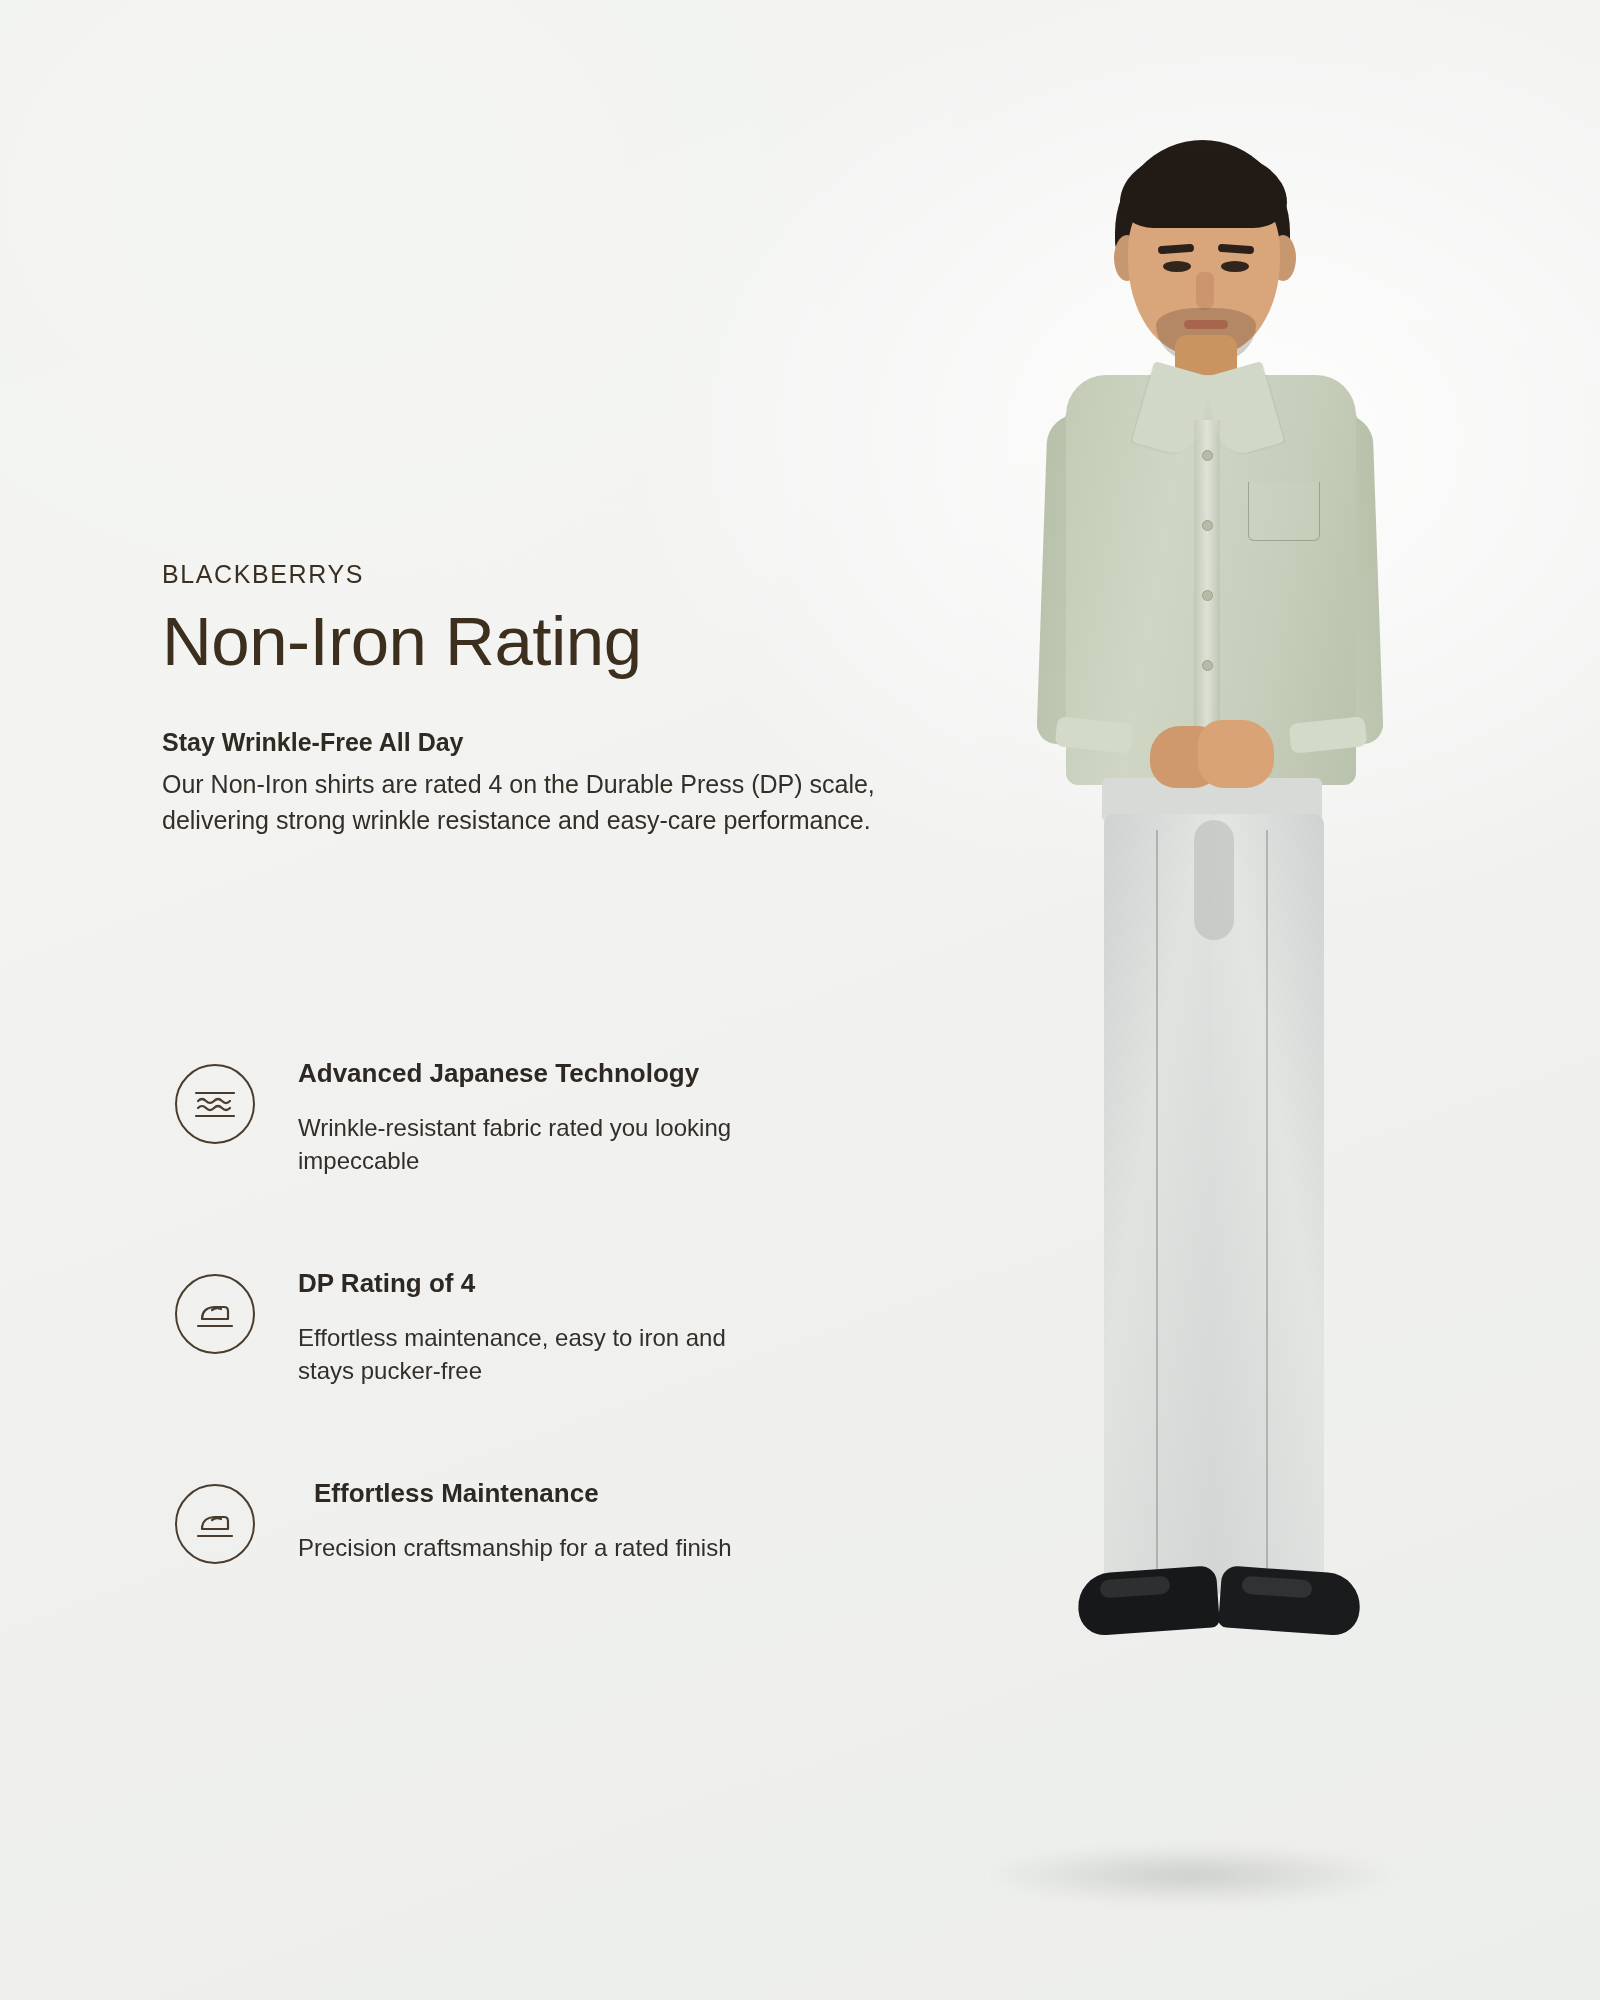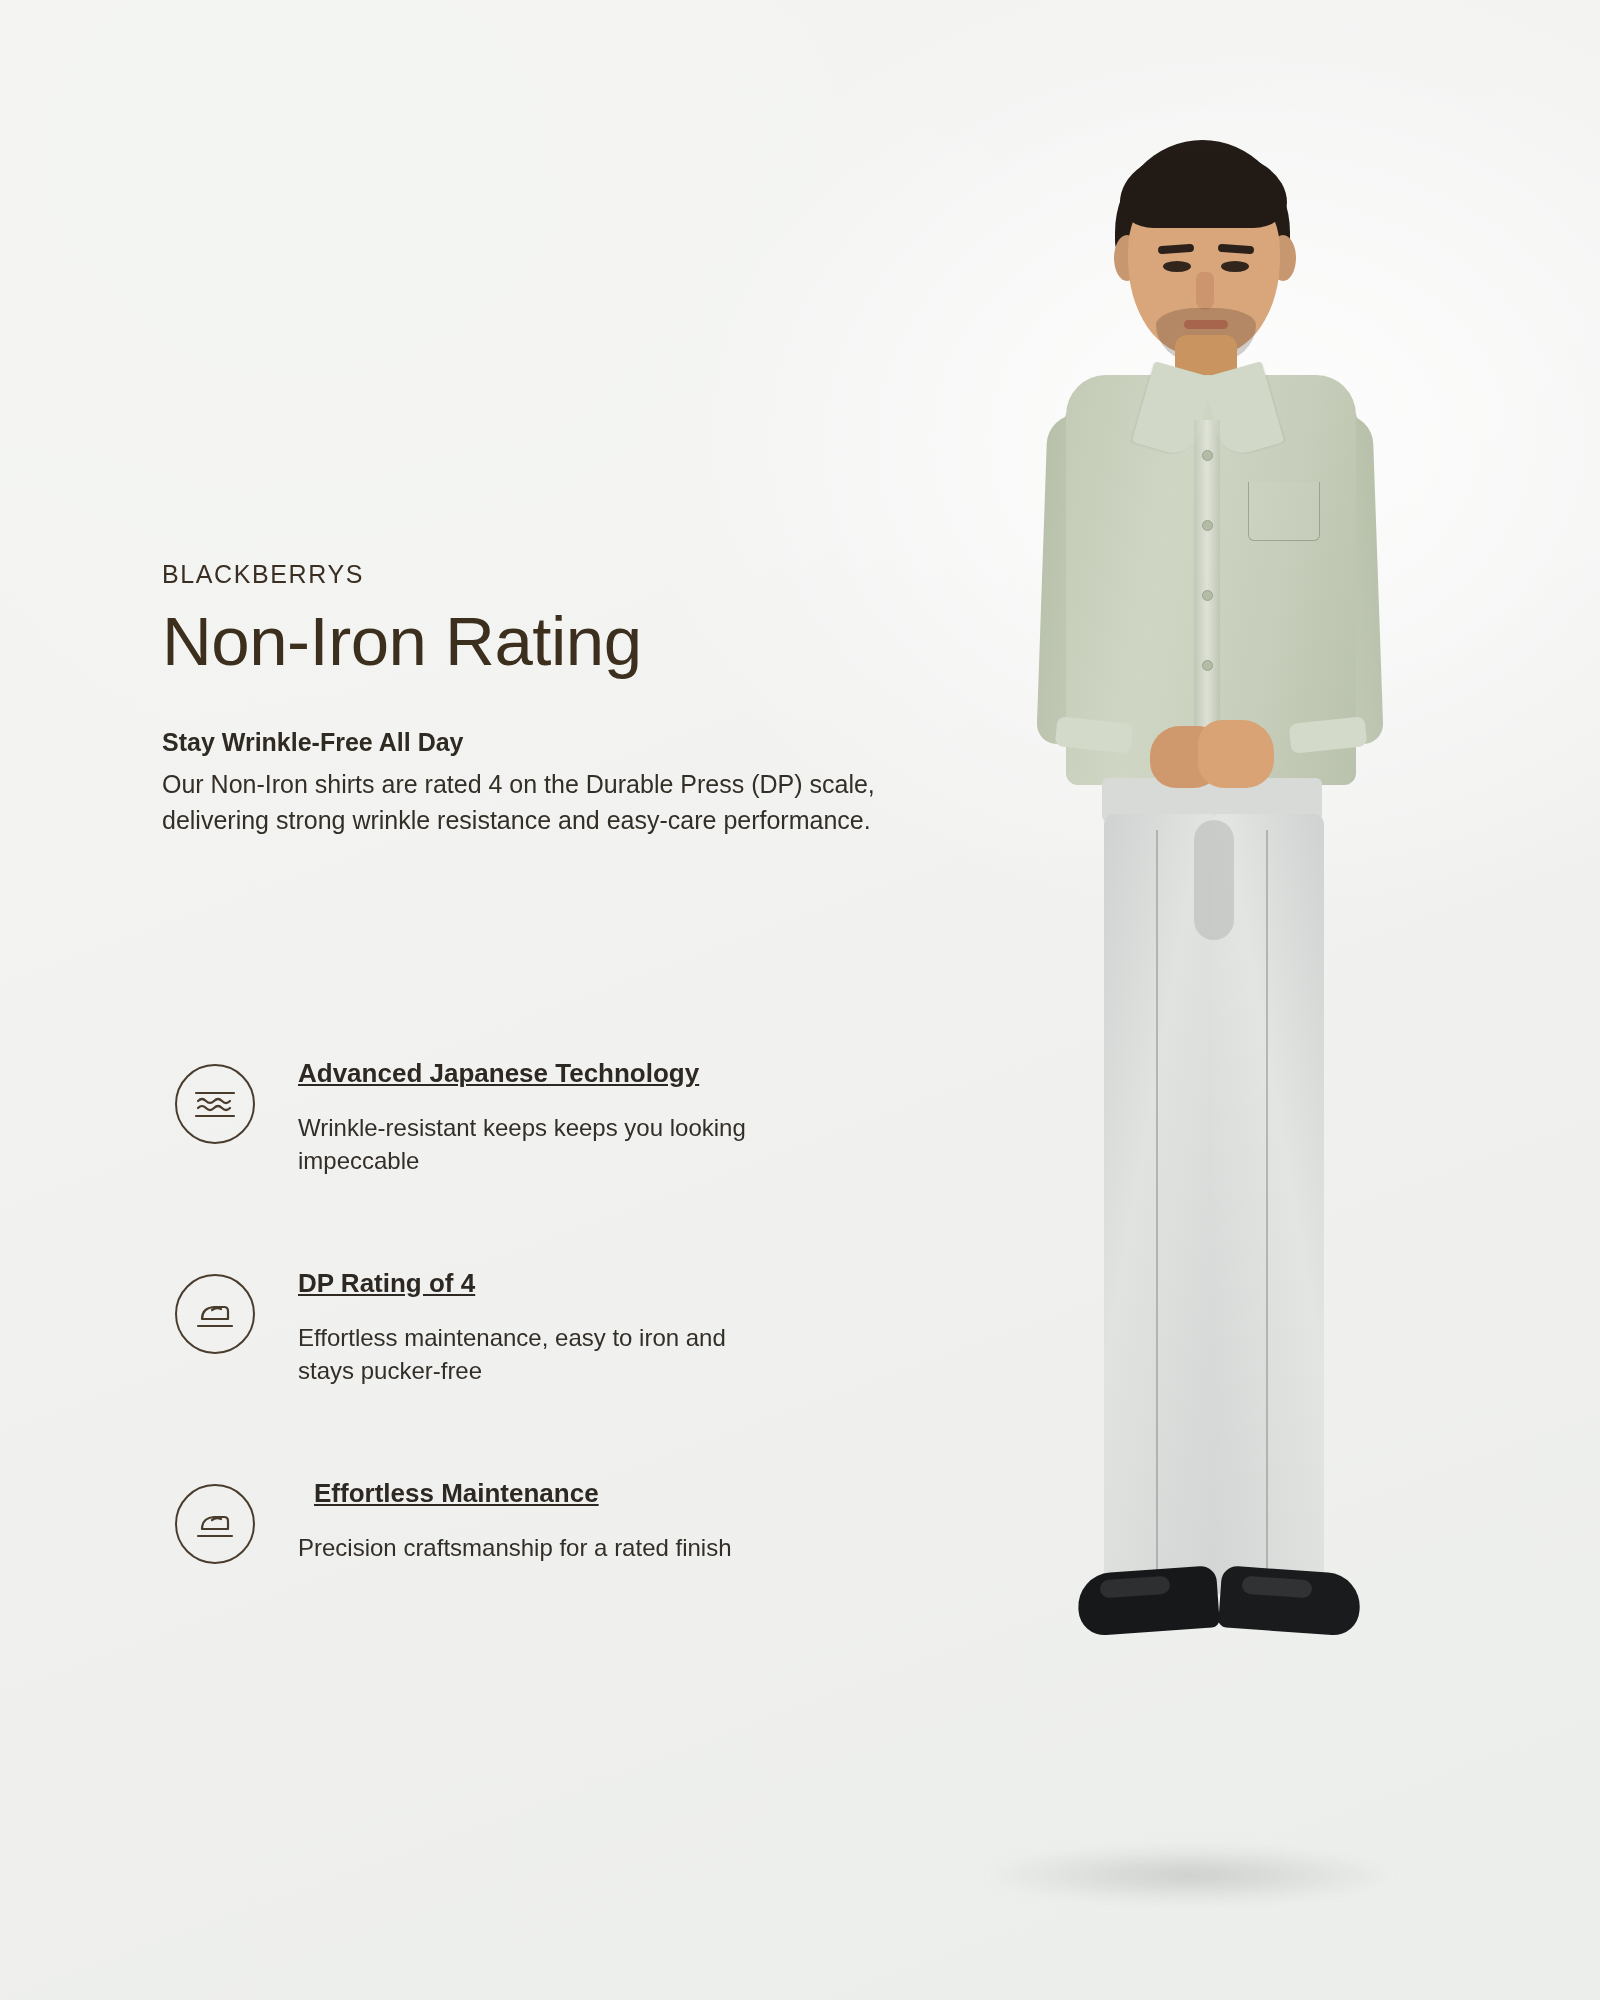--- a/index.html
+++ b/index.html
@@ -114,21 +114,20 @@
 
   .feature-text {
     margin-left: 123px;
   }
 
   .feature-title {
     font-size: 26px;
     font-weight: bold;
     color: #2e2823;
     margin: 0 0 22px 0;
-    text-decoration: underline;
   }
 
   .feature-desc {
     font-size: 24px;
     line-height: 1.38;
     color: #332e28;
     margin: 0;
     width: 470px;
   }
 
@@ -315,21 +314,21 @@
       <div class="feature-icon">
         <svg width="46" height="34" viewBox="0 0 46 34" fill="none" stroke="#4a3c2c" stroke-width="2.2" stroke-linecap="round">
           <path d="M4 6 h38"></path>
           <path d="M6 14 q4 -4 8 0 t8 0 t8 0 t8 0"></path>
           <path d="M6 21 q4 -4 8 0 t8 0 t8 0 t8 0"></path>
           <path d="M4 29 h38"></path>
         </svg>
       </div>
       <div class="feature-text">
         <div class="feature-title">Advanced Japanese Technology</div>
-        <p class="feature-desc">Wrinkle-resistant keeps keeps you looking impeccable</p>
+        <p class="feature-desc">Wrinkle-resistant fabric rated you looking impeccable</p>
       </div>
     </div>
 
     <div class="feature feature-2">
       <div class="feature-icon">
         <svg width="46" height="34" viewBox="0 0 46 34" fill="none" stroke="#4a3c2c" stroke-width="2.2" stroke-linecap="round" stroke-linejoin="round">
           <path d="M10 22 q0 -11 12 -12 h10 q4 0 4 4 v8 z"></path>
           <path d="M20 13 q4 -3 9 -1"></path>
           <path d="M6 29 h34"></path>
         </svg>

